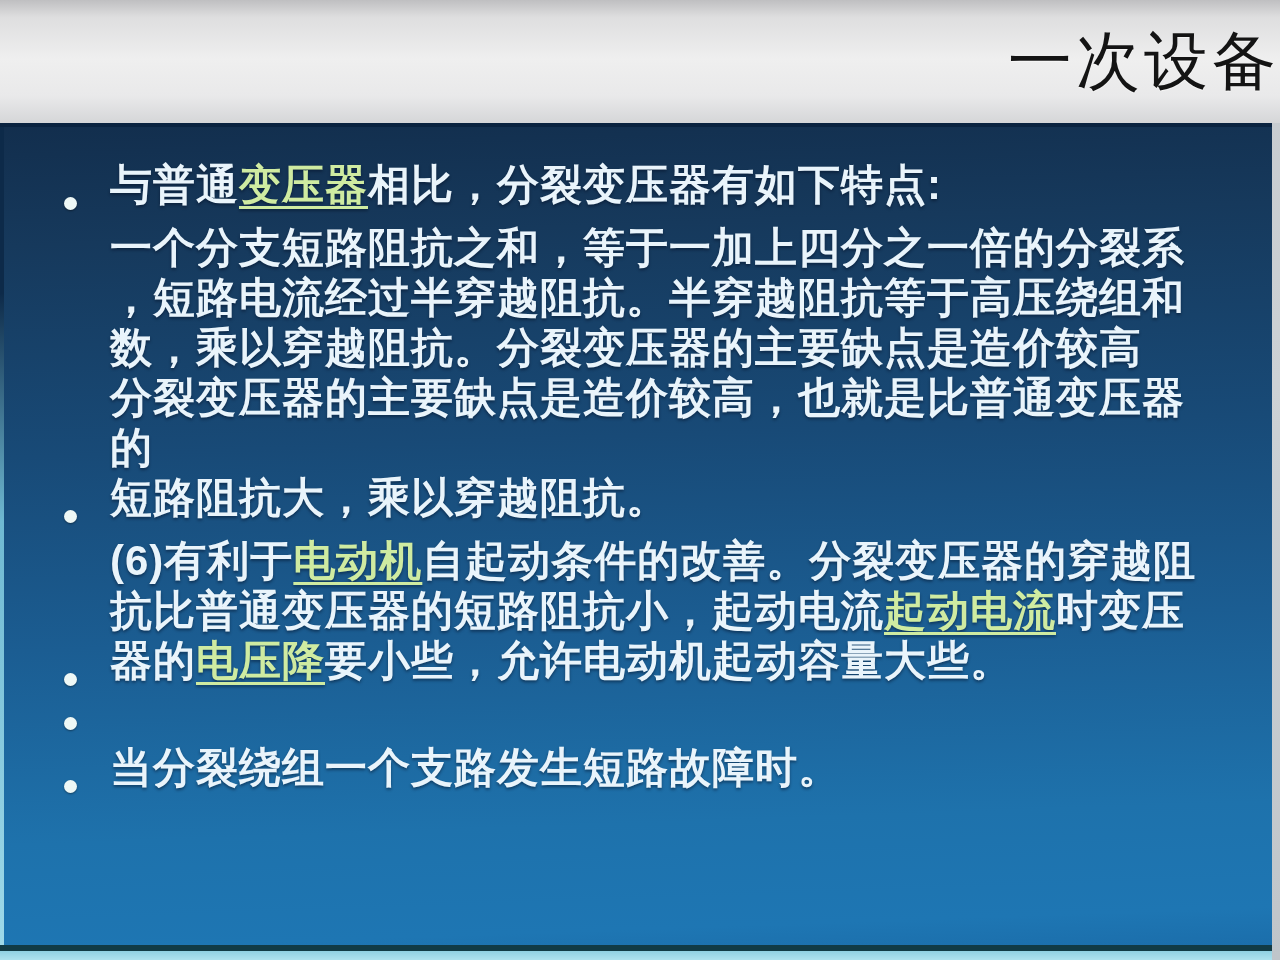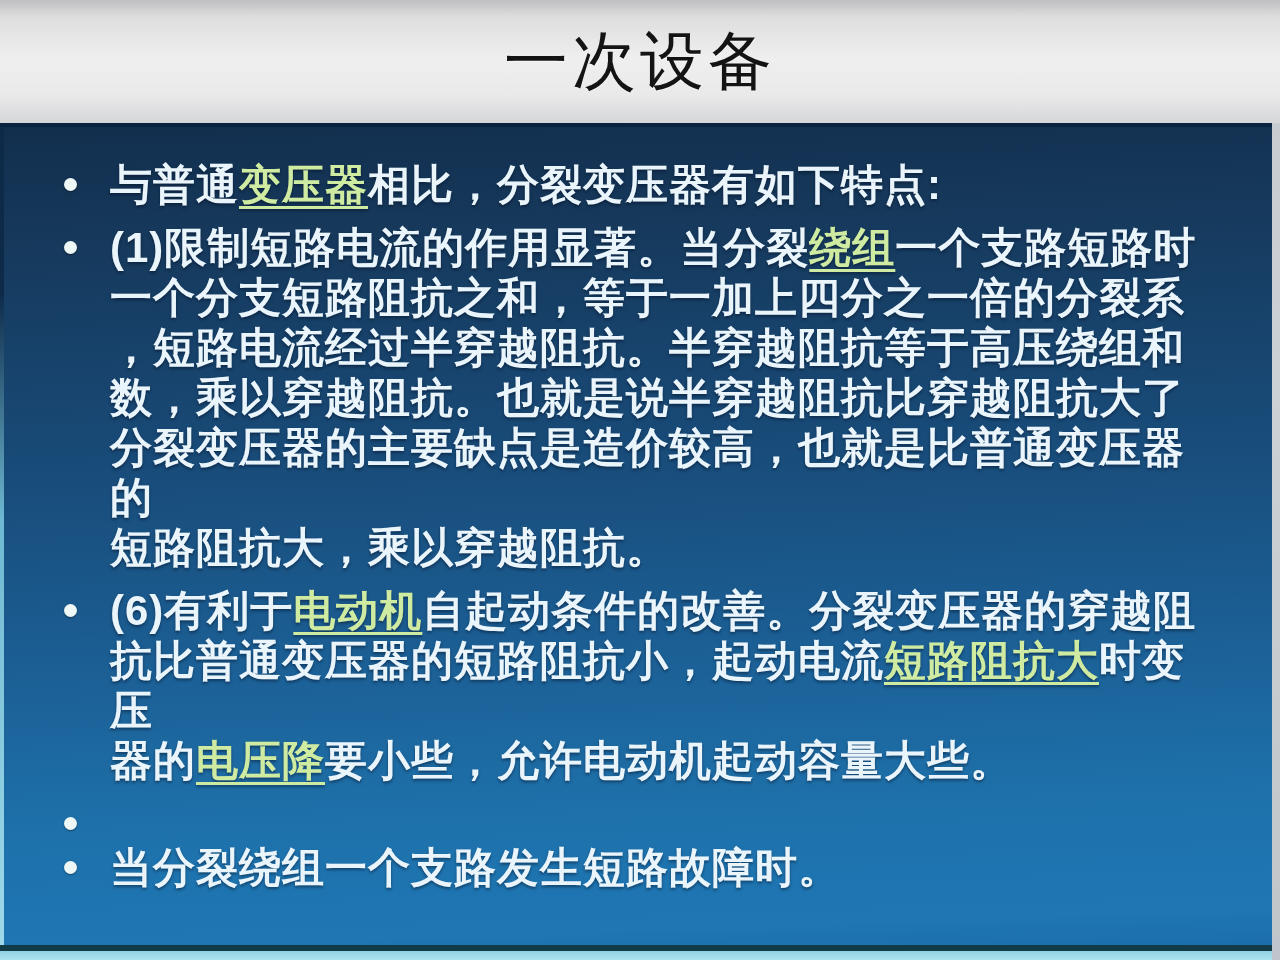--- a/index.html
+++ b/index.html
@@ -10,21 +10,21 @@
   }
   .slide {
     position: relative;
     width: 1280px; height: 960px;
     background: linear-gradient(180deg, #c6cace 0%, #ccd1d5 40%, #bfc5ca 100%);
   }
   .header {
     position: absolute;
     top: 0; left: 0; width: 1280px; height: 123px;
     background: linear-gradient(180deg, #bfbfc1 0%, #dededf 14%, #efefef 48%, #e9e9ea 78%, #d5d6d8 100%);
-    display: flex; align-items: center; justify-content: center;
+    display: flex; align-items: center; justify-content: flex-end;
   }
   .title {
     font-family: "Liberation Serif", "DejaVu Serif", serif;
     font-size: 64px;
     letter-spacing: 4px;
     color: #141414;
     text-shadow: 0 1px 1px rgba(255,255,255,0.6);
   }
   .panel {
     position: absolute;
@@ -50,21 +50,21 @@
     position: absolute;
     left: 0; right: 0; bottom: 0; height: 9px;
     background: linear-gradient(180deg, #8fd0e2 0%, #aee2ef 100%);
   }
   .content {
     position: absolute;
     top: 37px; left: 0; right: 60px;
   }
   .bullet {
     display: flex;
-    align-items: flex-start;
+    align-items: flex-end;
     margin-bottom: 13px;
   }
   .dot {
     flex: none;
     width: 13px; height: 13px;
     border-radius: 50%;
     background: #eef8f6;
     margin: 18px 0 0 64px;
     box-shadow: 0 1px 2px rgba(0,0,0,0.4);
   }
@@ -97,33 +97,32 @@
     <div class="content" id="bullet-list">
         <div class="bullet">
           <div class="dot"></div>
           <div class="btext">
             <div class="line"><span>与普通</span><span class="hl">变压器</span><span>相比，分裂变压器有如下特点:</span></div>
           </div>
         </div>
         <div class="bullet">
           <div class="dot"></div>
           <div class="btext">
-            <div class="line"><span>(1)限制短路电流的作用显著。当分裂</span><span class="hl">绕组</span><span>一个支路短路时</span></div>
             <div class="line"><span>一个分支短路阻抗之和，等于一加上四分之一倍的分裂系</span></div>
             <div class="line"><span>，短路电流经过半穿越阻抗。半穿越阻抗等于高压绕组和</span></div>
-            <div class="line"><span>数，乘以穿越阻抗。也就是说半穿越阻抗比穿越阻抗大了</span></div>
+            <div class="line"><span>数，乘以穿越阻抗。分裂变压器的主要缺点是造价较高</span></div>
             <div class="line"><span>分裂变压器的主要缺点是造价较高，也就是比普通变压器的</span></div>
             <div class="line"><span>短路阻抗大，乘以穿越阻抗。</span></div>
           </div>
         </div>
         <div class="bullet">
           <div class="dot"></div>
           <div class="btext">
             <div class="line"><span>(6)有利于</span><span class="hl">电动机</span><span>自起动条件的改善。分裂变压器的穿越阻</span></div>
-            <div class="line"><span>抗比普通变压器的短路阻抗小，起动电流</span><span class="hl">短路阻抗大</span><span>时变压</span></div>
+            <div class="line"><span>抗比普通变压器的短路阻抗小，起动电流</span><span class="hl">起动电流</span><span>时变压</span></div>
             <div class="line"><span>器的</span><span class="hl">电压降</span><span>要小些，允许电动机起动容量大些。</span></div>
           </div>
         </div>
         <div class="bullet">
           <div class="dot"></div>
         </div>
         <div class="bullet">
           <div class="dot"></div>
           <div class="btext">
             <div class="line"><span>当分裂绕组一个支路发生短路故障时。</span></div>

